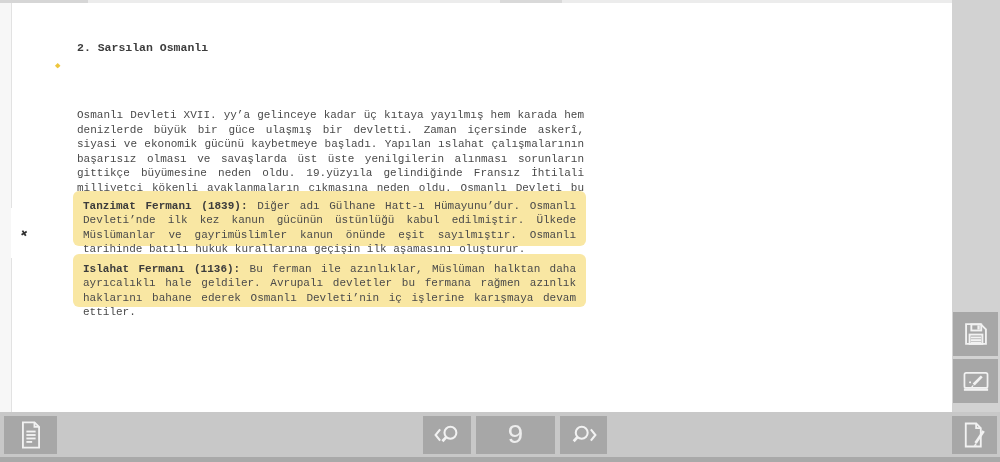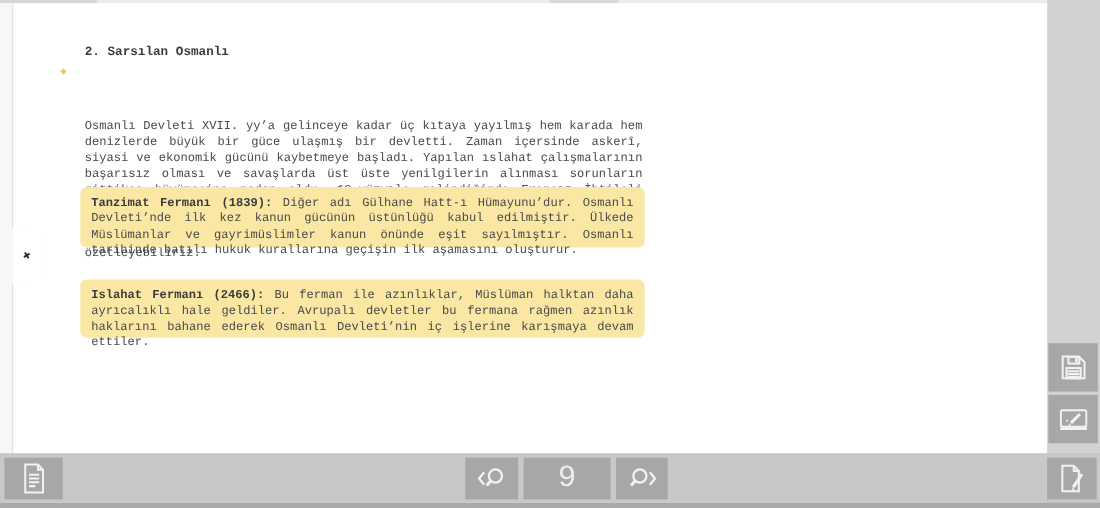--- a/index.html
+++ b/index.html
@@ -11,21 +11,21 @@
   .top-strip .seg1 { position:absolute; left:0; top:0; width:88px; height:3px; background:#d6d6d6; }
   .top-strip .seg2 { position:absolute; left:500px; top:0; width:62px; height:3px; background:#d9d9d9; }
   .left-gutter { position:absolute; left:0; top:3px; width:12px; height:410px; background:#f7f7f7; border-right:1px solid #e2e2e2; }
 
   
   .page { position:absolute; left:13px; top:3px; width:939px; height:410px; background:#ffffff; color:#454545; }
   .heading { position:absolute; left:64px; top:38px; font-size:11.5px; font-weight:bold; color:#3c3c3c; }
   .bullet { position:absolute; left:42px; top:57px; font-size:9px; color:#eec63d; }
   .paragraph { position:absolute; left:64px; top:65px; width:507px; font-size:11px; line-height:14.5px; text-align:justify; color:#4a4a4a;margin-top:40px; }
   .hl-box { position:absolute; left:60px; width:513px; background:#f9e7a3; border-radius:6px; padding:8px 10px; font-size:11px; line-height:14.3px; text-align:justify; color:#4a4a4a; }
-  .hl-box.box1 { top:167px; height:55px; }
+  .hl-box.box1 { top:188px; height:55px; }
   .hl-box.box2 { top:251px; height:53px; }
   .hl-box b { color:#3c3c3c; }
 
   
   .left-tab { position:absolute; left:11px; top:208px; width:27px; height:50px; background:#ffffff;
               clip-path:polygon(0 0, 62% 0, 100% 20%, 100% 80%, 62% 100%, 0 100%);
               display:flex; align-items:center; justify-content:center; cursor:pointer;
               filter:drop-shadow(0 0 1px #cfcfcf); }
   .left-tab span { font-size:11px; color:#2e2e2e; transform:rotate(12deg); font-weight:bold; }
 
@@ -66,21 +66,21 @@
   <div class="page">
     <div class="heading">2. Sarsılan Osmanlı</div>
     <div class="bullet">◆</div>
     <p class="paragraph">Osmanlı Devleti XVII. yy’a gelinceye kadar üç kıtaya yayılmış hem karada hem denizlerde büyük bir güce ulaşmış bir devletti. Zaman içersinde askerî, siyasi ve ekonomik gücünü kaybetmeye başladı. Yapılan ıslahat çalışmalarının başarısız olması ve savaşlarda üst üste yenilgilerin alınması sorunların gittikçe büyümesine neden oldu. 19.yüzyıla gelindiğinde Fransız İhtilali milliyetçi kökenli ayaklanmaların çıkmasına neden oldu. Osmanlı Devleti bu ayrılıkçı ayaklanmaları engellemek ve imparatorluğun dağılmasını önlemek için birçok ıslahatlar yaparak önlemler almıştır. Bu önlemleri şöyle özetleyebiliriz.</p>
 
     <div class="hl-box box1">
       <b>Tanzimat Fermanı (1839): </b><span>Diğer adı Gülhane Hatt-ı Hümayunu’dur. Osmanlı Devleti’nde ilk kez kanun gücünün üstünlüğü kabul edilmiştir. Ülkede Müslümanlar ve gayrimüslimler kanun önünde eşit sayılmıştır. Osmanlı tarihinde batılı hukuk kurallarına geçişin ilk aşamasını oluşturur.</span>
     </div>
 
     <div class="hl-box box2">
-      <b>Islahat Fermanı (2466): </b><span>Bu ferman ile azınlıklar, Müslüman halktan daha ayrıcalıklı hale geldiler. Avrupalı devletler bu fermana rağmen azınlık haklarını bahane ederek Osmanlı Devleti’nin iç işlerine karışmaya devam ettiler.</span>
+      <b>Islahat Fermanı (1136): </b><span>Bu ferman ile azınlıklar, Müslüman halktan daha ayrıcalıklı hale geldiler. Avrupalı devletler bu fermana rağmen azınlık haklarını bahane ederek Osmanlı Devleti’nin iç işlerine karışmaya devam ettiler.</span>
     </div>
   </div>
 
   <div class="left-tab">
     <span>✖</span>
   </div>
 
   <div class="right-col">
     <button class="side-btn save">
       <span>

